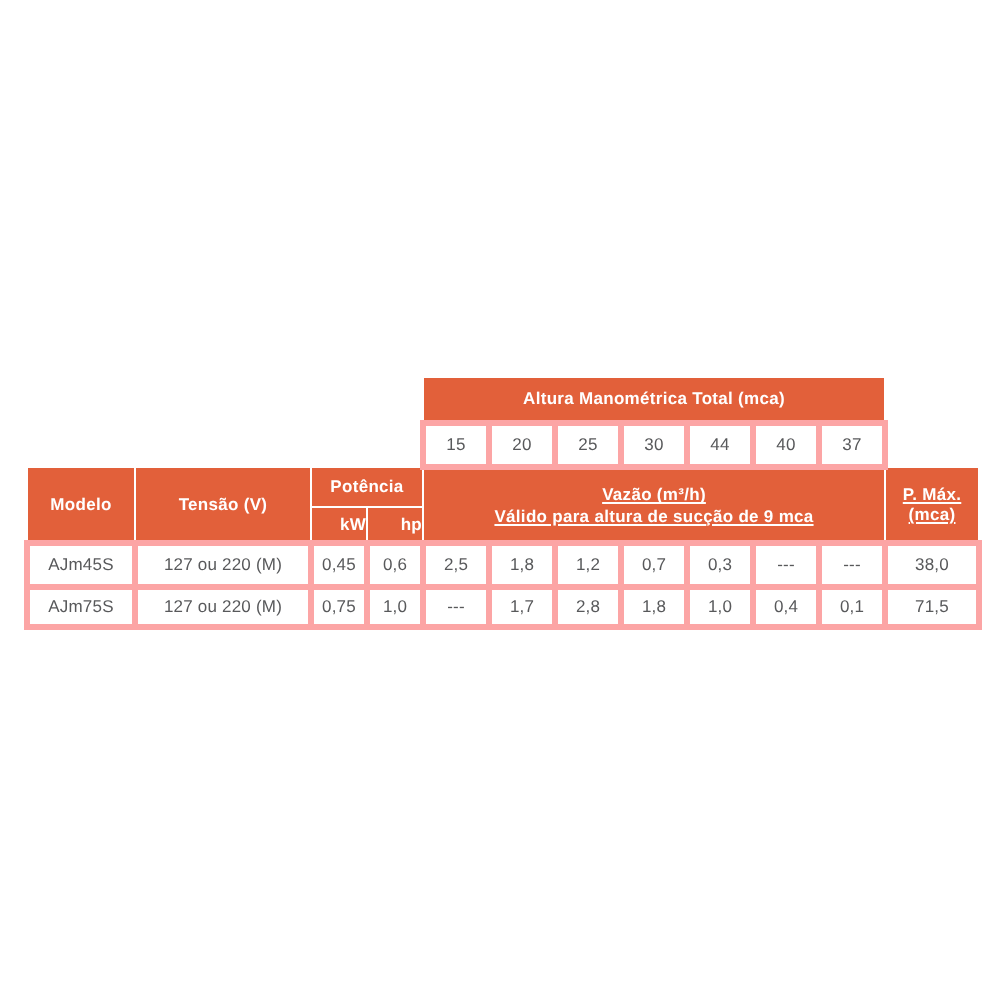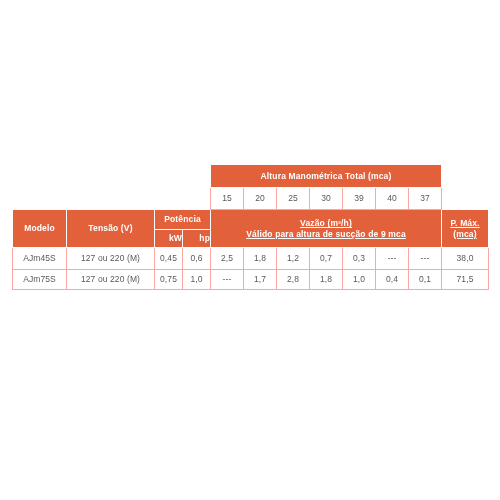--- a/index.html
+++ b/index.html
@@ -12,34 +12,34 @@
     height: 500px;
     position: relative;
     font-family: "Liberation Sans", sans-serif;
     overflow: hidden;
   }
 
   
   #spec-table {
     position: absolute;
     left: 12px;
-    top: 164px;
+    top: 188px;
     width: 476px;
     height: 124px;
   }
 
   table.spec {
     border-collapse: collapse;
     table-layout: fixed;
     width: 476px;
     height: 124px;
   }
 
   table.spec td {
-    border: 1px solid #fca5a5;
+    border: 3px solid #fca5a5;
     text-align: center;
     vertical-align: middle;
     padding: 0;
     font-size: 8.5px;
     line-height: 1.18;
     color: #58595b;
     background: #ffffff;
     letter-spacing: 0.1px;
   }
 
@@ -114,21 +114,21 @@
       <td class="hd big" colspan="7">Altura Manométrica Total (mca)</td>
       <td class="blank"></td>
     </tr>
 
     <tr style="height:22px">
       <td class="blank" colspan="4"></td>
       <td class="val">15</td>
       <td class="val">20</td>
       <td class="val">25</td>
       <td class="val">30</td>
-      <td class="val">39</td>
+      <td class="val">44</td>
       <td class="val">40</td>
       <td class="val">37</td>
       <td class="blank"></td>
     </tr>
 
     <tr style="height:20px">
       <td class="hd" rowspan="2">Modelo</td>
       <td class="hd" rowspan="2">Tensão (V)</td>
       <td class="hd" colspan="2">Potência</td>
       <td class="hd" colspan="7" rowspan="2">

